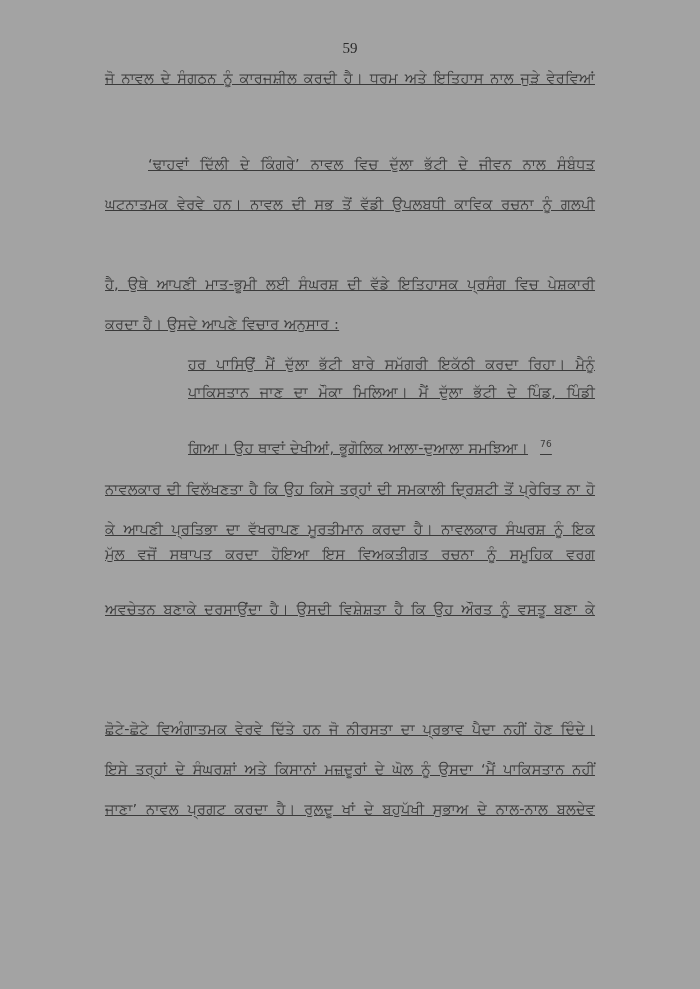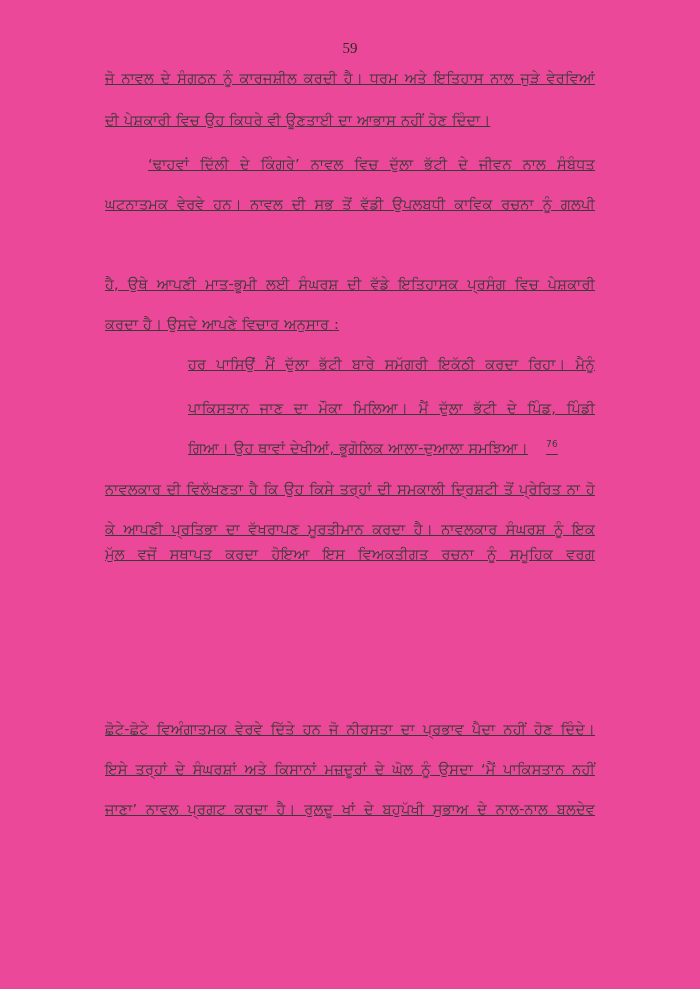--- a/index.html
+++ b/index.html
@@ -1,55 +1,55 @@
 <!DOCTYPE html>
 <html><head>
 <meta charset="utf-8">
 <style>
   html, body { margin: 0; padding: 0; background: #ffffff; }
   body { width: 700px; height: 989px; position: relative; overflow: hidden; }
   .page {
     position: absolute; left: 0; top: 0; width: 700px; height: 989px;
-    background: #ec4899; color: #3a3a3a;
+    background: #a3a3a3; color: #3a3a3a;
     font-family: "DejaVu Sans", sans-serif;
   }
   .page-number {
     position: absolute; top: 40px; left: 0; width: 700px; text-align: center;
     font-family: "Liberation Serif", "DejaVu Serif", serif;
     font-size: 15px; color: #2a2a2a;
   }
   .line {
     position: absolute; left: 105px; width: 490px;
     font-size: 14.5px; line-height: 20px; white-space: nowrap;
     text-align: justify; text-align-last: justify; letter-spacing: 0.2px; text-decoration: underline;
   }
   .line.last { text-align-last: left; }
   .line.indent { left: 148px; width: 447px; }
   .line.quote { left: 188px; width: 407px; }
-  sup { font-size: 9px; vertical-align: 6px; margin-left: 18px; }
+  sup { font-size: 9px; vertical-align: 6px; margin-left: 12px; }
 </style>
 </head>
 <body>
 
 <div class="page">
   <div class="page-number">59</div>
 
   <div class="line" style="top:68px">ਜੋ ਨਾਵਲ ਦੇ ਸੰਗਠਨ ਨੂੰ ਕਾਰਜਸ਼ੀਲ ਕਰਦੀ ਹੈ। ਧਰਮ ਅਤੇ ਇਤਿਹਾਸ ਨਾਲ ਜੁੜੇ ਵੇਰਵਿਆਂ</div>
-  <div class="line last" style="top:110px">ਦੀ ਪੇਸ਼ਕਾਰੀ ਵਿਚ ਉਹ ਕਿਧਰੇ ਵੀ ਊਣਤਾਈ ਦਾ ਆਭਾਸ ਨਹੀਂ ਹੋਣ ਦਿੰਦਾ।</div>
 
   <div class="line" style="top:194px">ਘਟਨਾਤਮਕ ਵੇਰਵੇ ਹਨ। ਨਾਵਲ ਦੀ ਸਭ ਤੋਂ ਵੱਡੀ ਉਪਲਬਧੀ ਕਾਵਿਕ ਰਚਨਾ ਨੂੰ ਗਲਪੀ</div>
   <div class="line indent" style="top:154px">‘ਢਾਹਵਾਂ ਦਿੱਲੀ ਦੇ ਕਿੰਗਰੇ’ ਨਾਵਲ ਵਿਚ ਦੁੱਲਾ ਭੱਟੀ ਦੇ ਜੀਵਨ ਨਾਲ ਸੰਬੰਧਤ</div>
   <div class="line" style="top:274px">ਹੈ, ਉਥੇ ਆਪਣੀ ਮਾਤ-ਭੂਮੀ ਲਈ ਸੰਘਰਸ਼ ਦੀ ਵੱਡੇ ਇਤਿਹਾਸਕ ਪ੍ਰਸੰਗ ਵਿਚ ਪੇਸ਼ਕਾਰੀ</div>
   <div class="line last" style="top:314px">ਕਰਦਾ ਹੈ। ਉਸਦੇ ਆਪਣੇ ਵਿਚਾਰ ਅਨੁਸਾਰ :</div>
 
   <div>
     <div class="line quote" style="top:354px">ਹਰ ਪਾਸਿਉਂ ਮੈਂ ਦੁੱਲਾ ਭੱਟੀ ਬਾਰੇ ਸਮੱਗਰੀ ਇਕੱਠੀ ਕਰਦਾ ਰਿਹਾ। ਮੈਨੂੰ</div>
-    <div class="line quote" style="top:398px">ਪਾਕਿਸਤਾਨ ਜਾਣ ਦਾ ਮੌਕਾ ਮਿਲਿਆ। ਮੈਂ ਦੁੱਲਾ ਭੱਟੀ ਦੇ ਪਿੰਡ, ਪਿੰਡੀ</div>
+    <div class="line quote" style="top:382px">ਪਾਕਿਸਤਾਨ ਜਾਣ ਦਾ ਮੌਕਾ ਮਿਲਿਆ। ਮੈਂ ਦੁੱਲਾ ਭੱਟੀ ਦੇ ਪਿੰਡ, ਪਿੰਡੀ</div>
     <div class="line quote last" style="top:434px"><span>ਗਿਆ। ਉਹ ਥਾਵਾਂ ਦੇਖੀਆਂ, ਭੂਗੋਲਿਕ ਆਲਾ-ਦੁਆਲਾ ਸਮਝਿਆ।</span><sup>76</sup></div>
   </div>
 
   <div class="line" style="top:479px">ਨਾਵਲਕਾਰ ਦੀ ਵਿਲੱਖਣਤਾ ਹੈ ਕਿ ਉਹ ਕਿਸੇ ਤਰ੍ਹਾਂ ਦੀ ਸਮਕਾਲੀ ਦ੍ਰਿਸ਼ਟੀ ਤੋਂ ਪ੍ਰੇਰਿਤ ਨਾ ਹੋ</div>
   <div class="line" style="top:519px">ਕੇ ਆਪਣੀ ਪ੍ਰਤਿਭਾ ਦਾ ਵੱਖਰਾਪਣ ਮੂਰਤੀਮਾਨ ਕਰਦਾ ਹੈ। ਨਾਵਲਕਾਰ ਸੰਘਰਸ਼ ਨੂੰ ਇਕ</div>
   <div class="line" style="top:544px">ਮੁੱਲ ਵਜੋਂ ਸਥਾਪਤ ਕਰਦਾ ਹੋਇਆ ਇਸ ਵਿਅਕਤੀਗਤ ਰਚਨਾ ਨੂੰ ਸਮੂਹਿਕ ਵਰਗ</div>
+  <div class="line" style="top:599px">ਅਵਚੇਤਨ ਬਣਾਕੇ ਦਰਸਾਉਂਦਾ ਹੈ। ਉਸਦੀ ਵਿਸ਼ੇਸ਼ਤਾ ਹੈ ਕਿ ਉਹ ਔਰਤ ਨੂੰ ਵਸਤੂ ਬਣਾ ਕੇ</div>
   <div class="line" style="top:719px">ਛੋਟੇ-ਛੋਟੇ ਵਿਅੰਗਾਤਮਕ ਵੇਰਵੇ ਦਿੱਤੇ ਹਨ ਜੋ ਨੀਰਸਤਾ ਦਾ ਪ੍ਰਭਾਵ ਪੈਦਾ ਨਹੀਂ ਹੋਣ ਦਿੰਦੇ।</div>
   <div class="line" style="top:759px">ਇਸੇ ਤਰ੍ਹਾਂ ਦੇ ਸੰਘਰਸ਼ਾਂ ਅਤੇ ਕਿਸਾਨਾਂ ਮਜ਼ਦੂਰਾਂ ਦੇ ਘੋਲ ਨੂੰ ਉਸਦਾ ‘ਮੈਂ ਪਾਕਿਸਤਾਨ ਨਹੀਂ</div>
   <div class="line" style="top:799px">ਜਾਣਾ’ ਨਾਵਲ ਪ੍ਰਗਟ ਕਰਦਾ ਹੈ। ਰੁਲਦੂ ਖਾਂ ਦੇ ਬਹੁਪੱਖੀ ਸੁਭਾਅ ਦੇ ਨਾਲ-ਨਾਲ ਬਲਦੇਵ</div>
 </div>
 
 </body></html>

